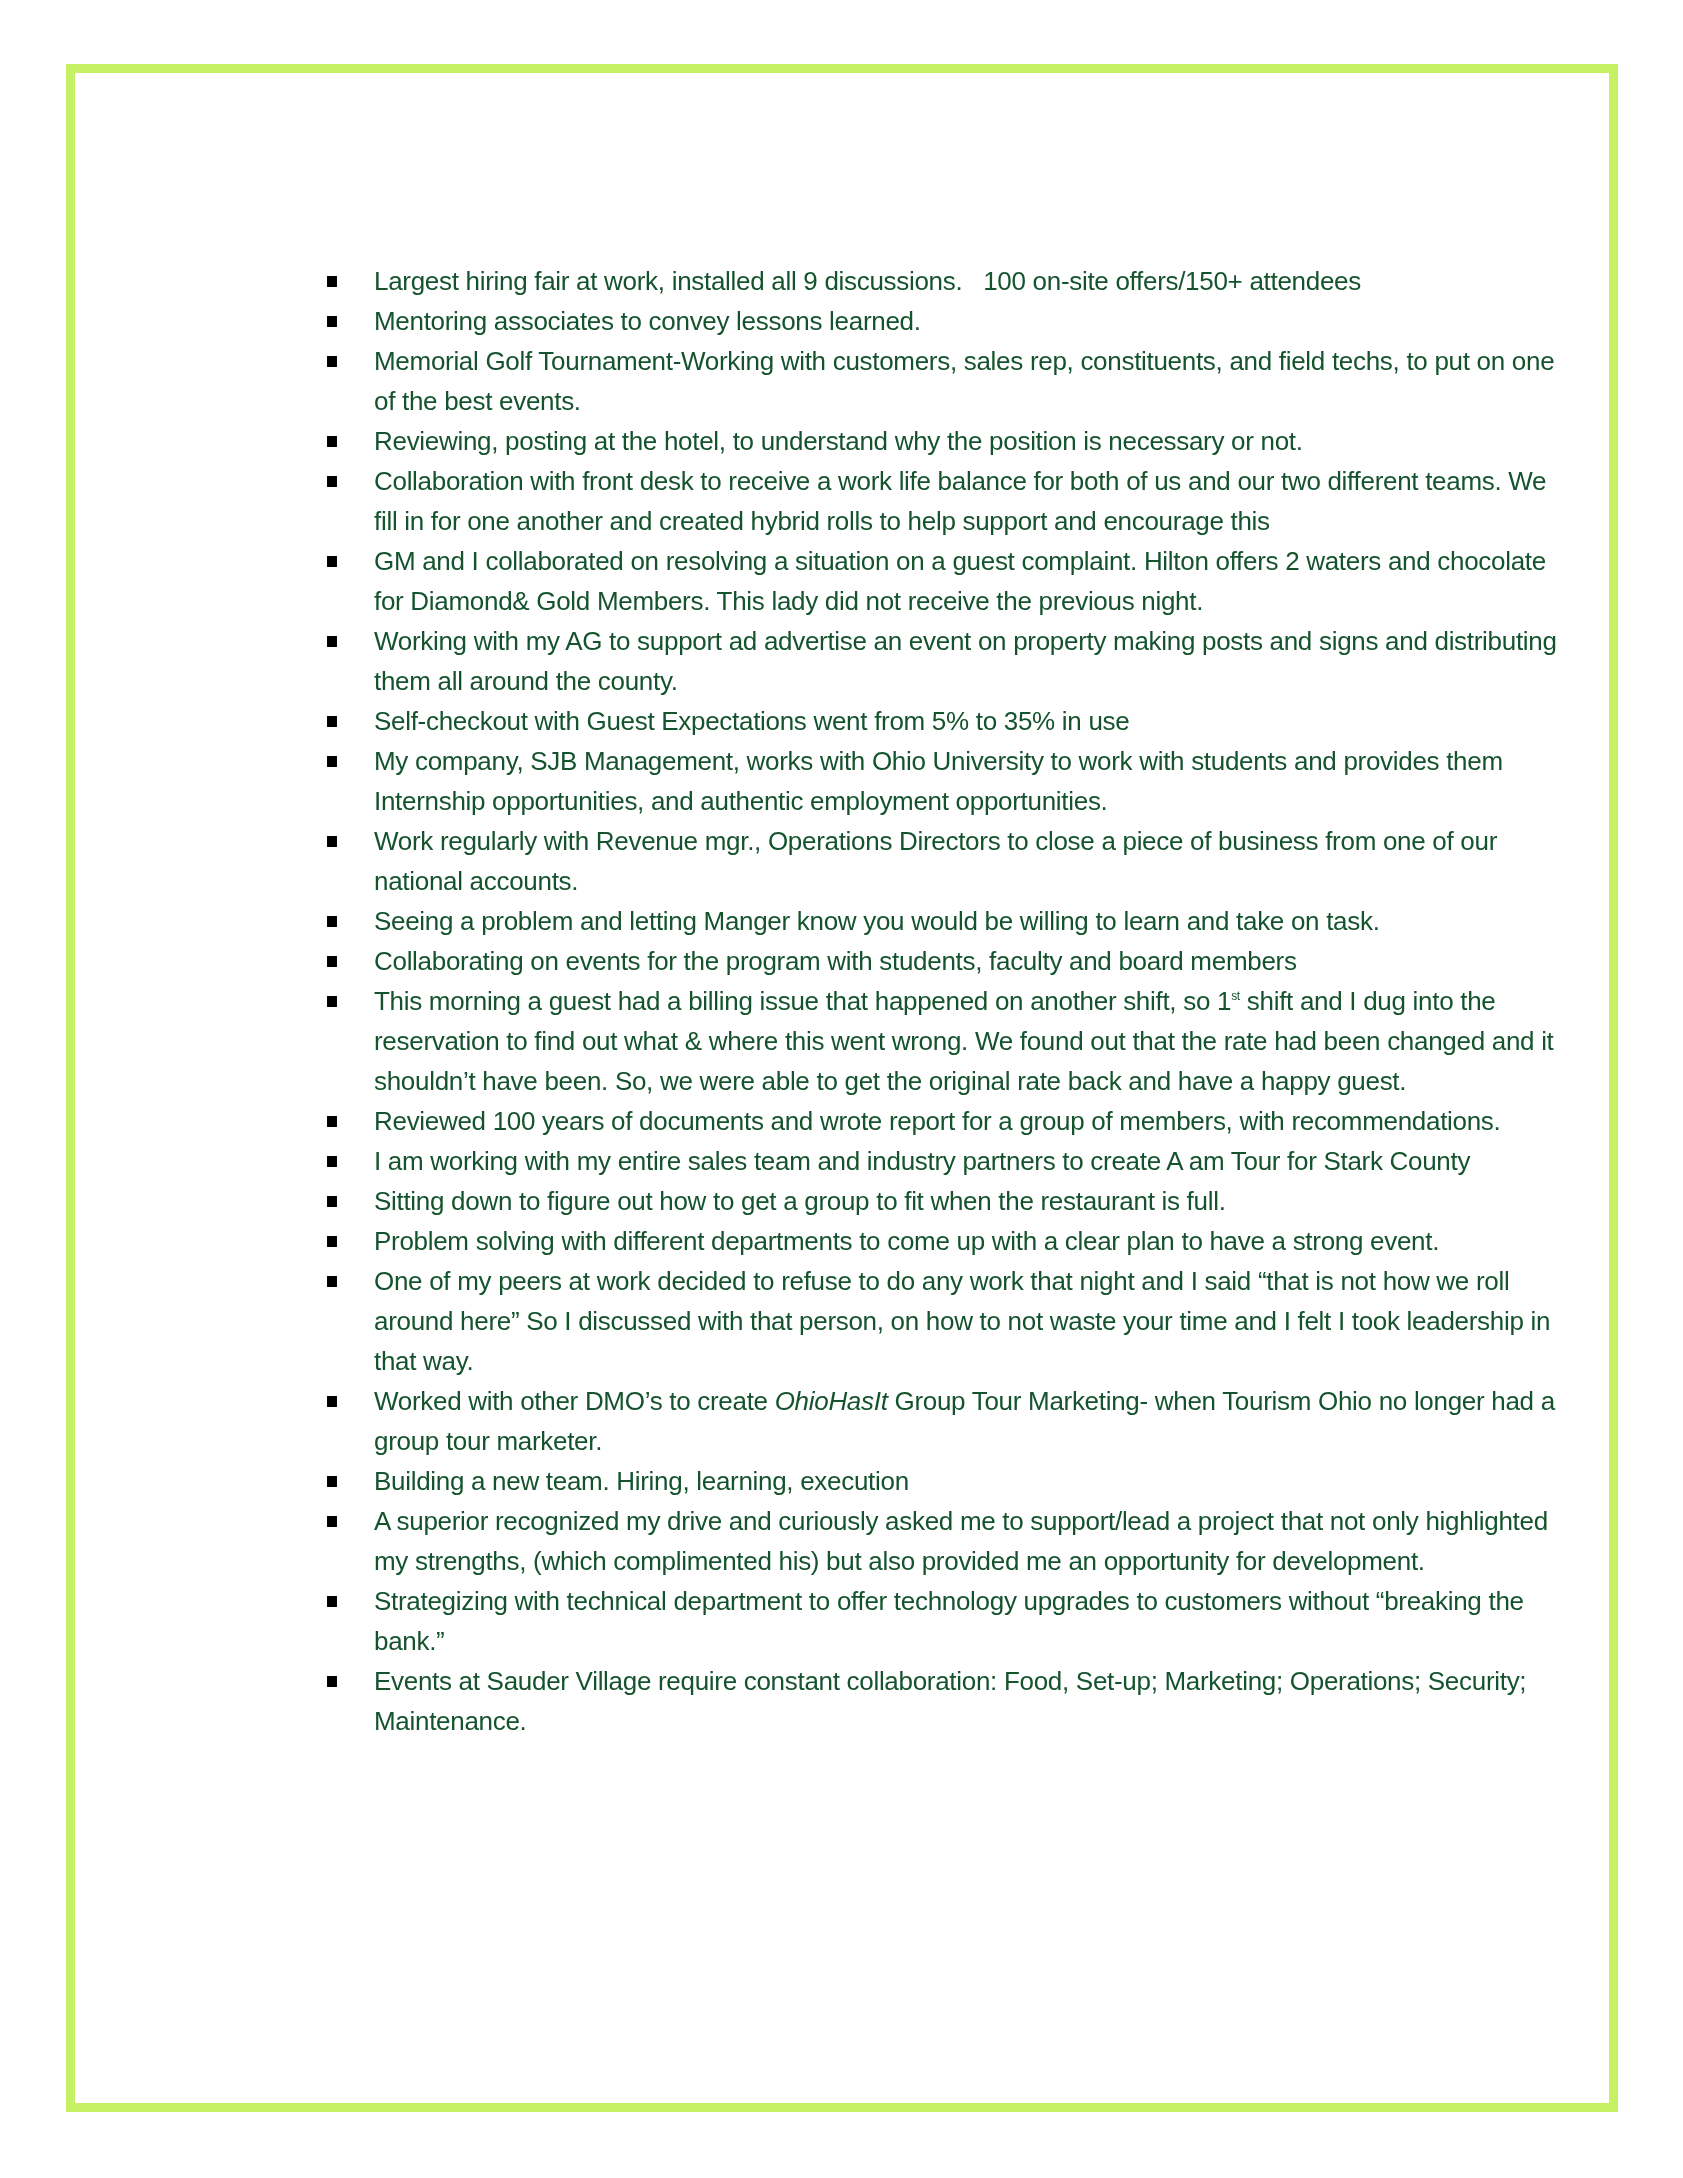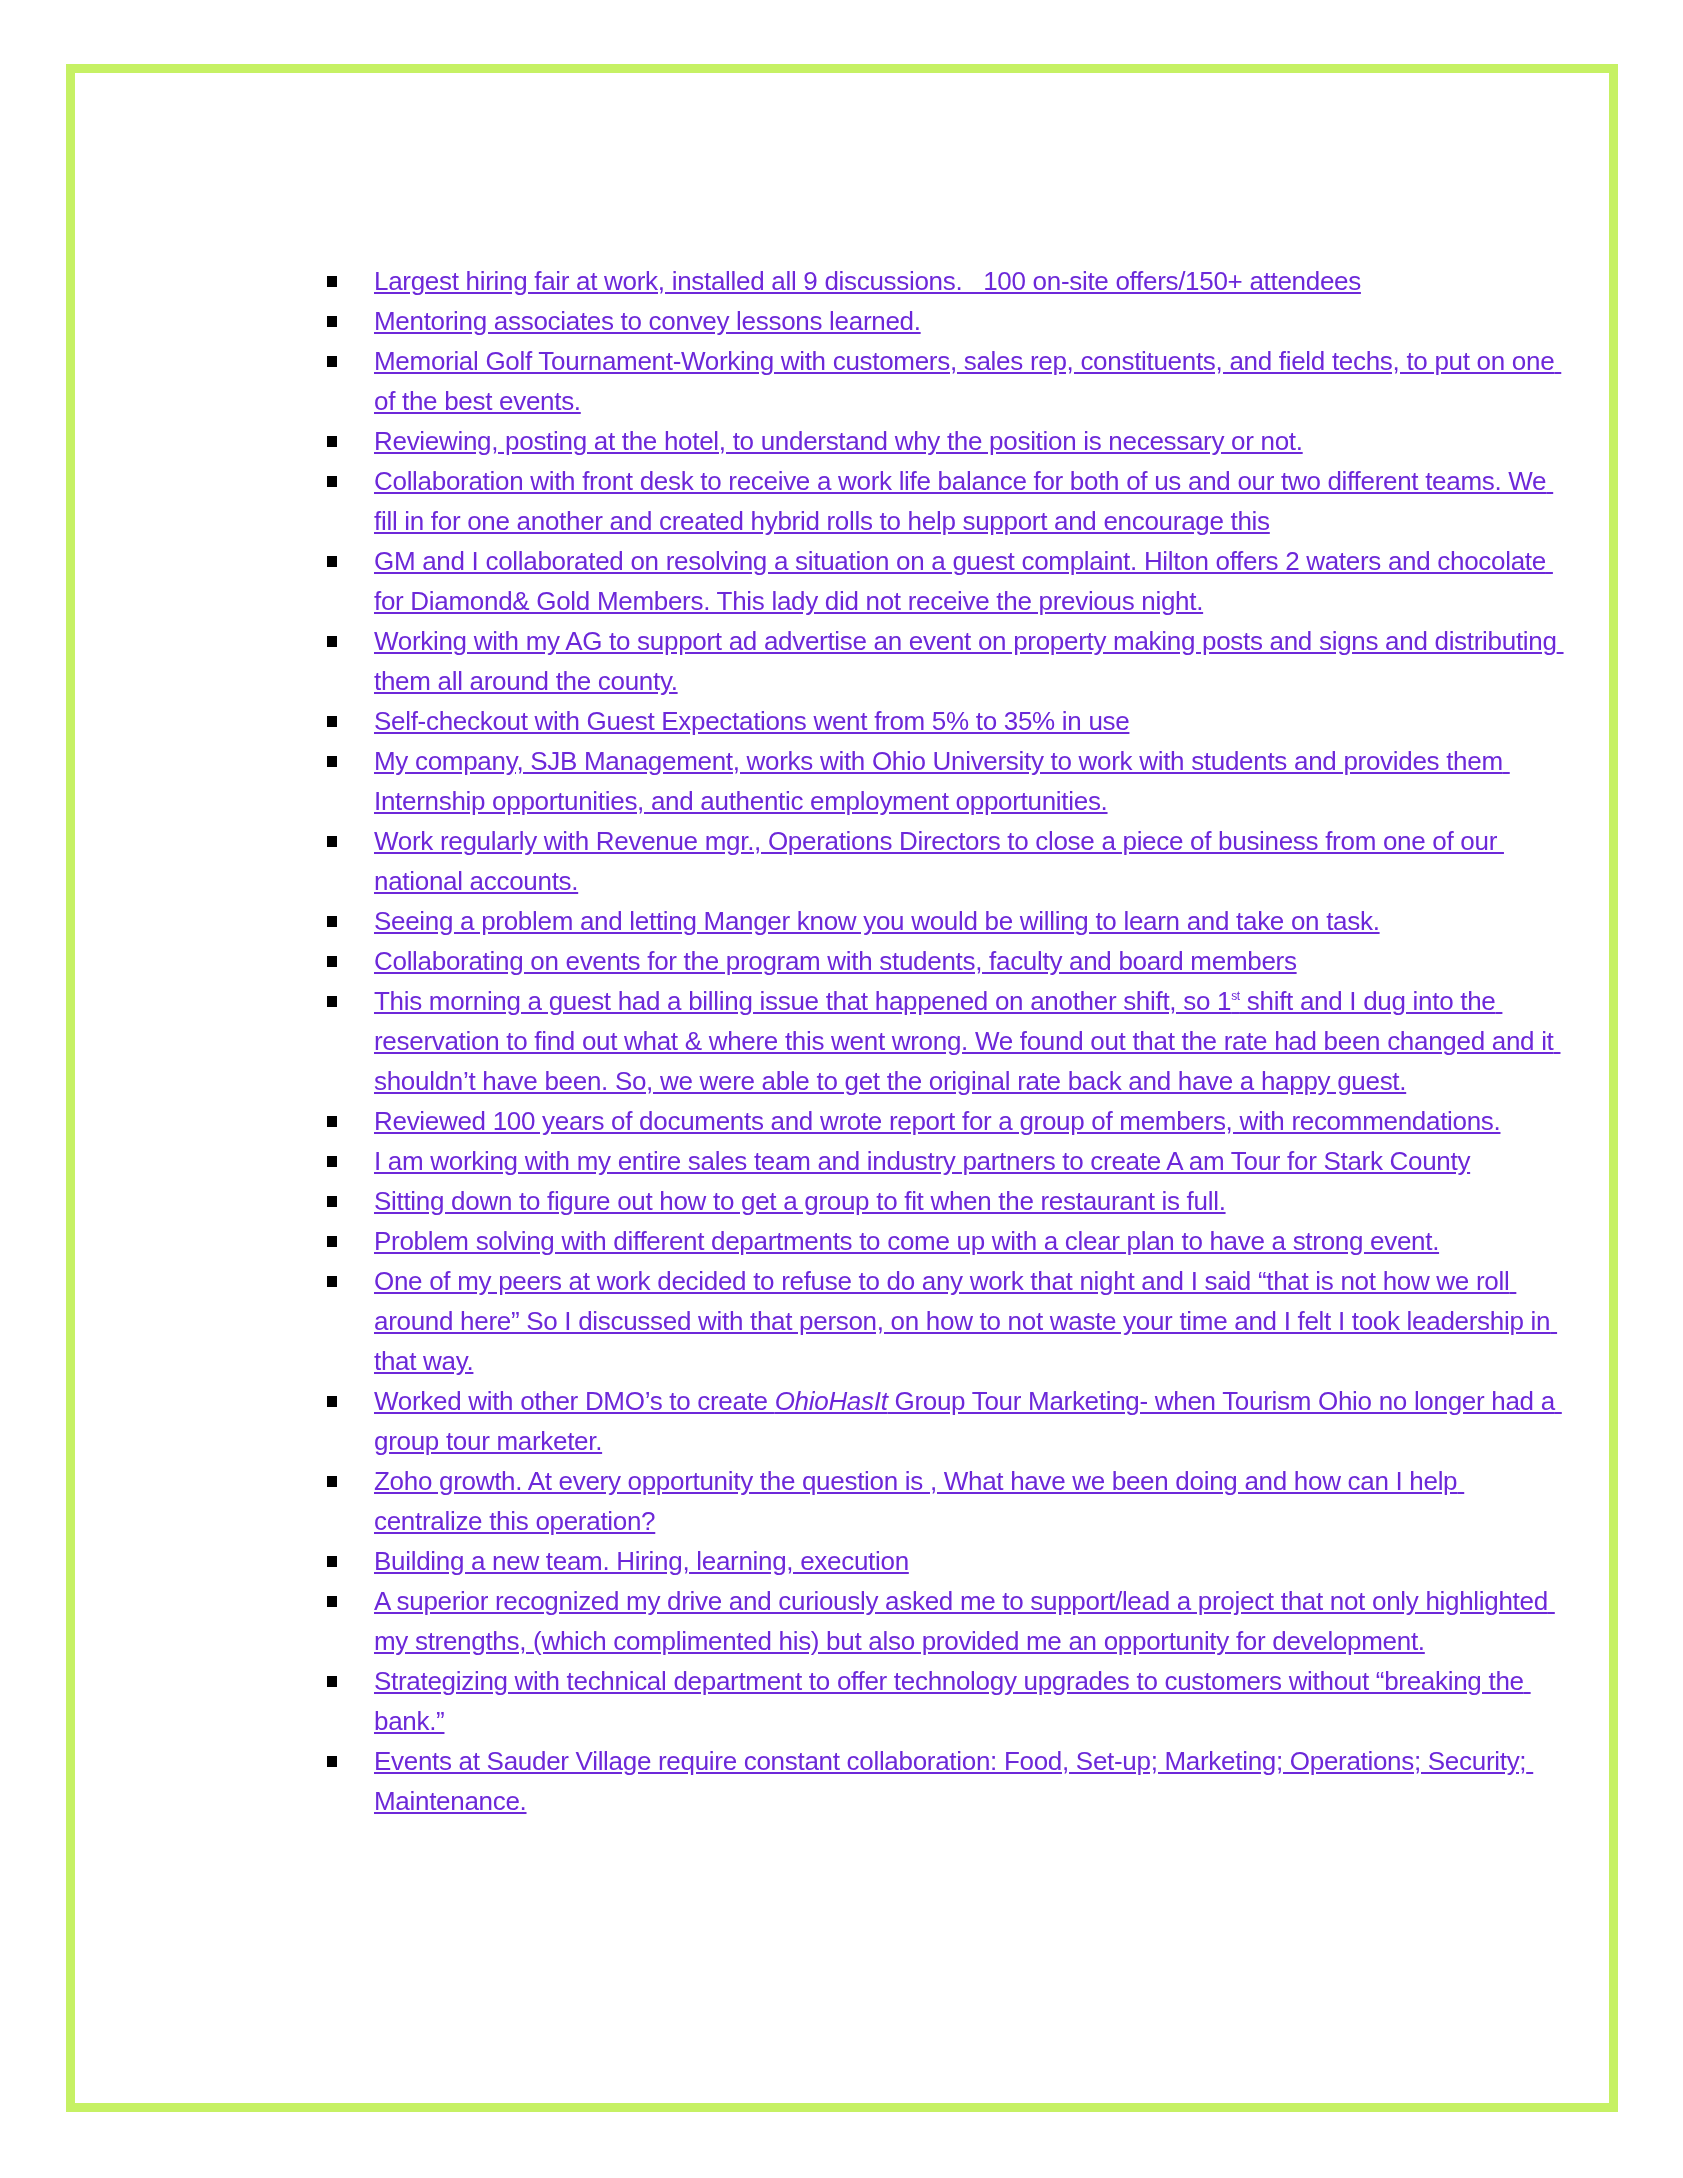--- a/index.html
+++ b/index.html
@@ -32,23 +32,22 @@
     margin: 0;
     padding: 0;
     list-style: none;
   }
   ul.bullet-list li {
     position: relative;
     padding-left: 49px;
     font-size: 26px;
     line-height: 40px;
     letter-spacing: -0.3px;
-    color: #6d28d9;
+    color: #14532d;
     white-space: pre-wrap;
-    text-decoration: underline;
   }
   .bullet-square {
     position: absolute;
     left: 2px;
     top: 15px;
     width: 10px;
     height: 11px;
     background: #000000;
   }
   .seg-sup {
@@ -79,21 +78,20 @@
         <li><span class="bullet-square"></span><span><span>Work regularly with Revenue mgr., Operations Directors to close a piece of business from one of our national accounts.</span></span></li>
         <li><span class="bullet-square"></span><span><span>Seeing a problem and letting Manger know you would be willing to learn and take on task.</span></span></li>
         <li><span class="bullet-square"></span><span><span>Collaborating on events for the program with students, faculty and board members</span></span></li>
         <li><span class="bullet-square"></span><span><span>This morning a guest had a billing issue that happened on another shift, so 1</span><span class="seg-sup">st</span><span> shift and I dug into the reservation to find out what &amp; where this went wrong. We found out that the rate had been changed and it shouldn’t have been. So, we were able to get the original rate back and have a happy guest.</span></span></li>
         <li><span class="bullet-square"></span><span><span>Reviewed 100 years of documents and wrote report for a group of members, with recommendations.</span></span></li>
         <li><span class="bullet-square"></span><span><span>I am working with my entire sales team and industry partners to create A am Tour for Stark County</span></span></li>
         <li><span class="bullet-square"></span><span><span>Sitting down to figure out how to get a group to fit when the restaurant is full.</span></span></li>
         <li><span class="bullet-square"></span><span><span>Problem solving with different departments to come up with a clear plan to have a strong event.</span></span></li>
         <li><span class="bullet-square"></span><span><span>One of my peers at work decided to refuse to do any work that night and I said “that is not how we roll around here” So I discussed with that person, on how to not waste your time and I felt I took leadership in that way.</span></span></li>
         <li><span class="bullet-square"></span><span><span>Worked with other DMO’s to create </span><span class="seg-italic">OhioHasIt</span><span> Group Tour Marketing- when Tourism Ohio no longer had a group tour marketer.</span></span></li>
-        <li><span class="bullet-square"></span><span><span>Zoho growth. At every opportunity the question is , What have we been doing and how can I help centralize this operation?</span></span></li>
         <li><span class="bullet-square"></span><span><span>Building a new team. Hiring, learning, execution</span></span></li>
         <li><span class="bullet-square"></span><span><span>A superior recognized my drive and curiously asked me to support/lead a project that not only highlighted my strengths, (which complimented his) but also provided me an opportunity for development.</span></span></li>
         <li><span class="bullet-square"></span><span><span>Strategizing with technical department to offer technology upgrades to customers without “breaking the bank.”</span></span></li>
         <li><span class="bullet-square"></span><span><span>Events at Sauder Village require constant collaboration: Food, Set-up; Marketing; Operations; Security; Maintenance.</span></span></li>
       </ul>
   </div>
 </div>
 
 
 </body></html>

